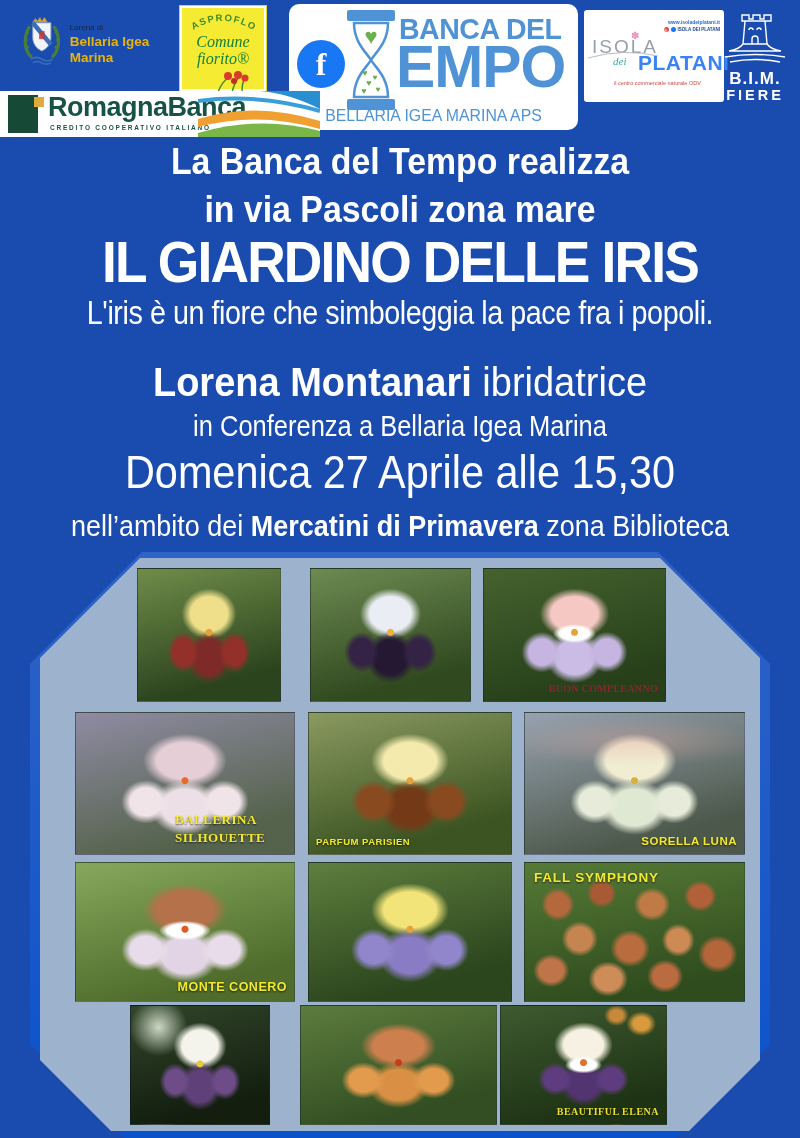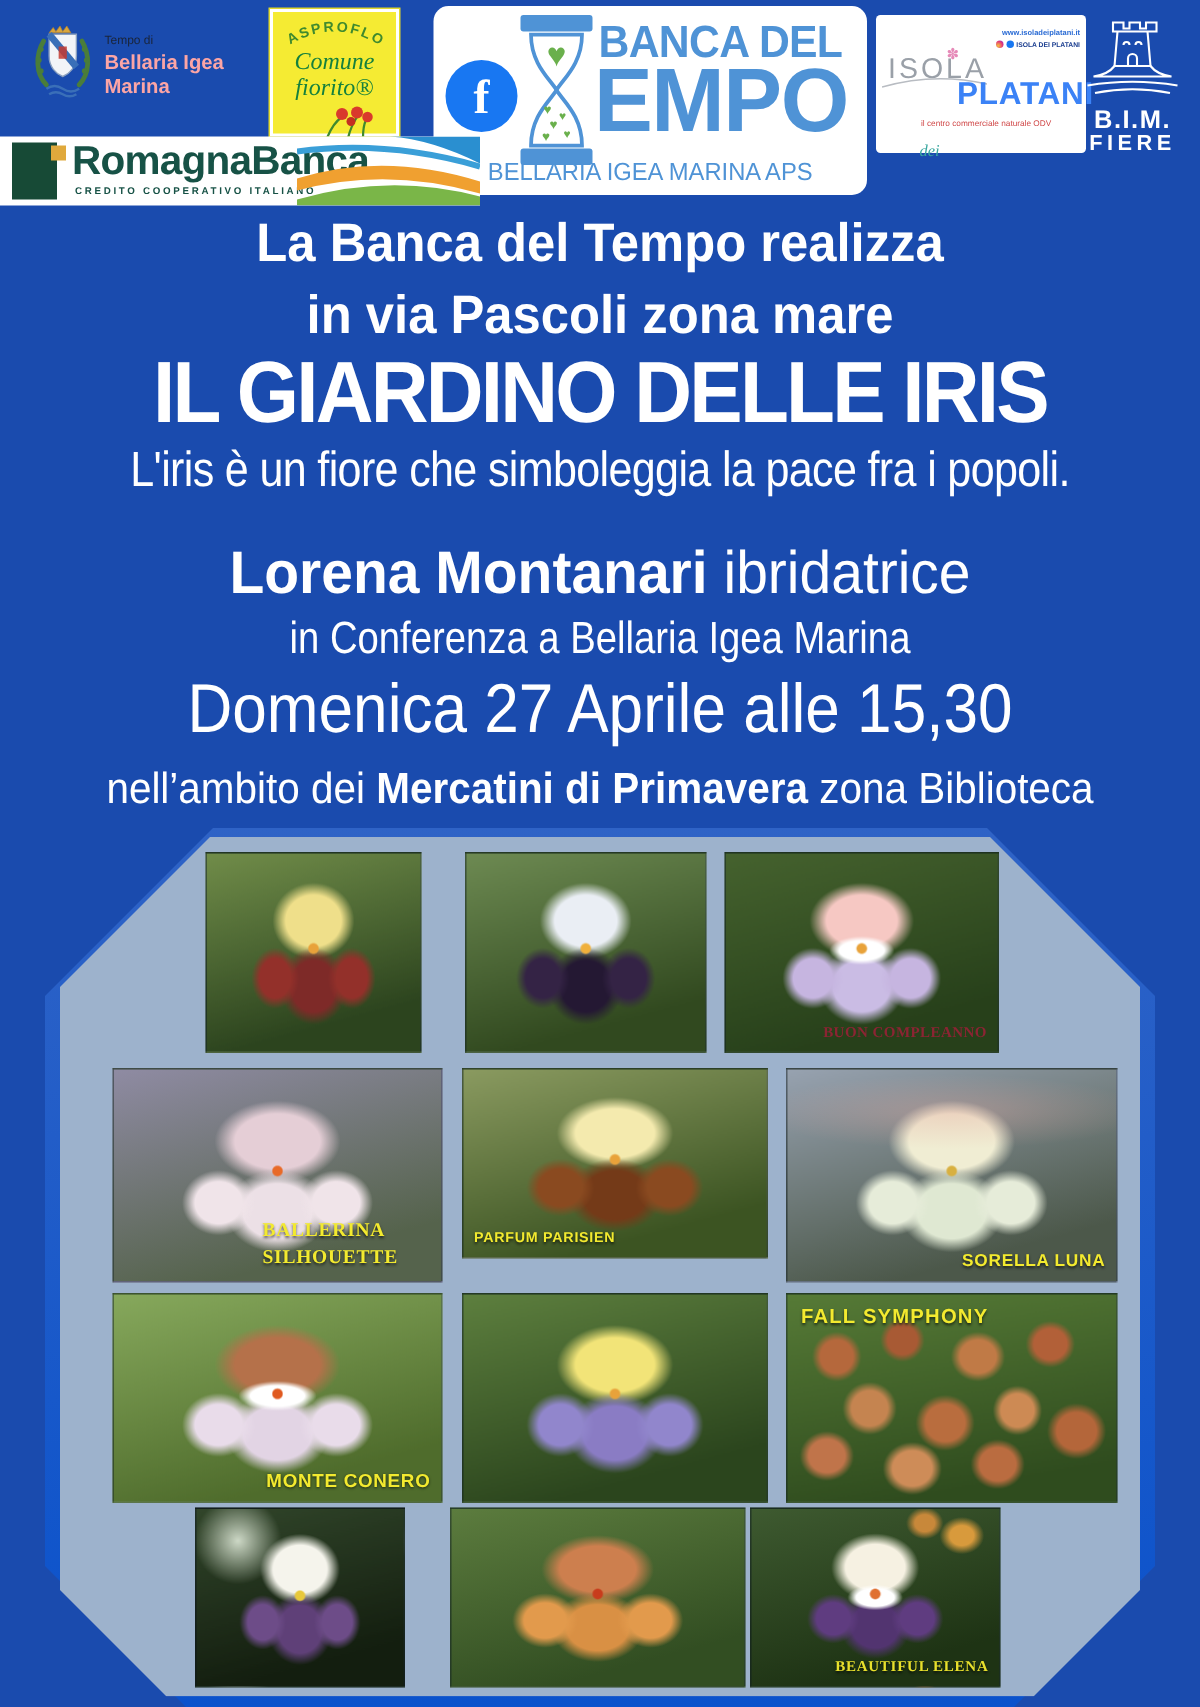--- a/index.html
+++ b/index.html
@@ -7,21 +7,21 @@
     width:800px;height:1138px;position:relative;overflow:hidden;
     background:#1a4bae;
     font-family:"Liberation Sans",sans-serif;
     -webkit-font-smoothing:antialiased;
   }
   .abs{position:absolute;}
 
   
   .comune-logo{left:20px;top:10px;width:165px;height:62px;display:flex;align-items:center;gap:6px;}
   .comune-text .t1{font-size:8px;color:#1a2438;line-height:1;}
-  .comune-text .t2{font-size:13.5px;font-weight:700;color:#fca5a5;line-height:1.15;}
+  .comune-text .t2{font-size:13.5px;font-weight:700;color:#eab308;line-height:1.15;}
 
   .fiorito{left:180px;top:6px;width:86px;height:85px;background:#f5eb33;border:2px solid #ffffff;
     outline:1px solid #e0d82c;box-sizing:border-box;text-align:center;}
   .fiorito .serif{font-family:"Liberation Serif",serif;font-style:italic;color:#15803d;
     font-size:16px;line-height:1.05;display:block;}
   .fiorito svg{display:block;margin:0 auto;}
 
   .bdt-box{left:289px;top:4px;width:289px;height:126px;background:#ffffff;border-radius:10px;}
   .fb-circle{position:absolute;left:8px;top:36px;width:48px;height:48px;border-radius:50%;
     background:#1877f2;color:#fff;display:flex;align-items:center;justify-content:center;
@@ -37,21 +37,21 @@
   .isola-box{left:584px;top:10px;width:140px;height:92px;background:#ffffff;border-radius:3px;}
   .isola-web{position:absolute;right:4px;top:9px;text-align:right;line-height:1.5;}
   .isola-web .w1{font-size:5px;color:#2a6bd4;font-weight:700;display:block;}
   .isola-web .w2{font-size:4.5px;color:#1a3d8f;font-weight:700;display:flex;align-items:center;gap:2px;justify-content:flex-end;}
   .dot{display:inline-block;width:5px;height:5px;border-radius:50%;}
   .dot-ig{background:radial-gradient(circle at 30% 70%,#f5c23c,#e0357a 60%,#7a3ce0);}
   .dot-fb{background:#1877f2;}
   .isola-n1{position:absolute;left:8px;top:26px;font-size:19px;font-weight:400;color:#9aa0a8;letter-spacing:2px;}
   .isola-star{position:absolute;left:47px;top:20px;font-size:10px;color:#e68ab8;}
   .isola-dei{position:absolute;left:29px;top:45px;font-family:"Liberation Serif",serif;font-style:italic;
-    font-size:11px;color:#3aa8a0;margin-top:40px;}
+    font-size:11px;color:#3aa8a0;}
   .isola-n2{position:absolute;left:54px;top:41px;font-size:21px;font-weight:700;color:#3b82f6;letter-spacing:.5px;}
   .isola-tag{position:absolute;left:30px;top:70px;font-size:5.5px;color:#d04848;}
   .isola-swoosh{position:absolute;left:4px;top:38px;}
 
   .bim-logo{left:712px;top:10px;width:86px;height:96px;text-align:center;color:#fff;}
   .bim-t1{font-size:17px;font-weight:700;letter-spacing:1px;line-height:1.05;}
   .bim-t2{font-size:14.5px;font-weight:700;letter-spacing:3px;line-height:1.1;}
 
   .romagna-box{left:0px;top:91px;width:320px;height:46px;background:#ffffff;}
   .rb-green{position:absolute;left:8px;top:4px;width:30px;height:38px;background:#174a36;}
@@ -88,21 +88,21 @@
       radial-gradient(ellipse 15% 9% at 50% 49%, var(--mid,transparent) 55%, transparent 80%),
       radial-gradient(ellipse 16% 22% at 32% 63%, var(--fall) 45%, transparent 70%),
       radial-gradient(ellipse 16% 22% at 68% 63%, var(--fall) 45%, transparent 70%),
       radial-gradient(ellipse 22% 27% at 50% 67%, var(--fall2,var(--fall)) 48%, transparent 72%),
       radial-gradient(ellipse 26% 26% at 50% 34%, var(--std) 50%, transparent 74%),
       linear-gradient(165deg, var(--bg1,#4c6b38) 0%, var(--bg2,#22371c) 80%);}
   .p1{left:137px;top:568px;width:144px;height:134px;--std:#efdf8a;--fall:#93302a;--fall2:#7e2a28;--bg1:#708c49;--bg2:#2c441e;}
   .p2{left:310px;top:568px;width:161px;height:134px;--std:#eaeef4;--fall:#342345;--fall2:#241833;--dot:#f0b03c;--bg1:#6d8a52;--bg2:#31491f;}
   .p3{left:483px;top:568px;width:183px;height:134px;--std:#f6c8c3;--mid:#ffffff;--fall:#c6b5e0;--fall2:#cabce4;--bg1:#45622e;--bg2:#27401a;}
   .p4{left:75px;top:712px;width:220px;height:143px;--std:#e5ced6;--fall:#f0e4e9;--fall2:#ece0e6;--dot:#e86a28;--bg1:#8f8ba3;--bg2:#55634c;}
-  .p5{left:308px;top:712px;width:204px;height:127px;--std:#f4eaae;--fall:#8a4a20;--fall2:#743a18;--bg1:#8a9a60;--bg2:#3c5422;}
+  .p5{left:308px;top:712px;width:204px;height:143px;--std:#f4eaae;--fall:#8a4a20;--fall2:#743a18;--bg1:#8a9a60;--bg2:#3c5422;}
   .p6{left:524px;top:712px;width:221px;height:143px;--std:#f0edd3;--fall:#e6ecd9;--fall2:#dfe8d2;--dot:#d8b040;--bg1:#97a2b0;--bg2:#4c584a;}
   .p6::after{content:"";position:absolute;inset:0;
     background:radial-gradient(ellipse 85% 25% at 50% 20%, rgba(228,168,158,.38), transparent 70%);}
   .p7{left:75px;top:862px;width:220px;height:140px;--std:#b5714a;--mid:#ffffff;--fall:#e9dcea;--fall2:#e2d4e4;--dot:#e05a20;--bg1:#86a85c;--bg2:#4f6c2c;}
   .p8{left:308px;top:862px;width:204px;height:140px;--std:#f2e478;--fall:#9186cc;--fall2:#8a7cc4;--bg1:#5d7f3e;--bg2:#2b451d;}
   .p9{left:524px;top:862px;width:221px;height:140px;background:
       radial-gradient(ellipse 10% 16% at 15% 30%, #b5683c 50%, transparent 75%),
       radial-gradient(ellipse 9% 14% at 35% 22%, #a85a34 50%, transparent 75%),
       radial-gradient(ellipse 11% 16% at 58% 30%, #c07a46 50%, transparent 75%),
       radial-gradient(ellipse 10% 15% at 80% 24%, #b26038 50%, transparent 75%),
@@ -160,21 +160,21 @@
     <path d="M38,14 C44,24 44,38 36,46" fill="none" stroke="#4a7d3a" stroke-width="3.5" stroke-linecap="round"></path>
     <circle cx="8" cy="20" r="2" fill="#4a7d3a"></circle>
       <circle cx="6.5" cy="28" r="2" fill="#4a7d3a"></circle>
     <circle cx="8" cy="36" r="2" fill="#4a7d3a"></circle>
       <circle cx="40" cy="20" r="2" fill="#4a7d3a"></circle>
     <circle cx="41.5" cy="28" r="2" fill="#4a7d3a"></circle>
       <circle cx="40" cy="36" r="2" fill="#4a7d3a"></circle>
     <path d="M12,49 q6,-4 12,0 q6,4 12,0 M14,53 q5,-3 10,0 q5,3 10,0" fill="none" stroke="#3a6fb8" stroke-width="1.8"></path>
   </svg>
   <div class="comune-text">
-    <span class="t1">Tempo di</span>
+    <span class="t1">Lorena di</span>
     <div class="t2">Bellaria Igea Marina</div>
   </div>
 </div>
 
 <div class="abs fiorito">
   <svg width="82" height="26" viewBox="0 0 82 26">
     <path id="arcp" d="M8,24 Q41,2 74,24" fill="none"></path>
     <text font-size="9.5" font-weight="bold" fill="#3f8a2e" letter-spacing="1.5">
       <textPath href="#arcp" startOffset="4">ASPROFLOR</textPath>
     </text>

